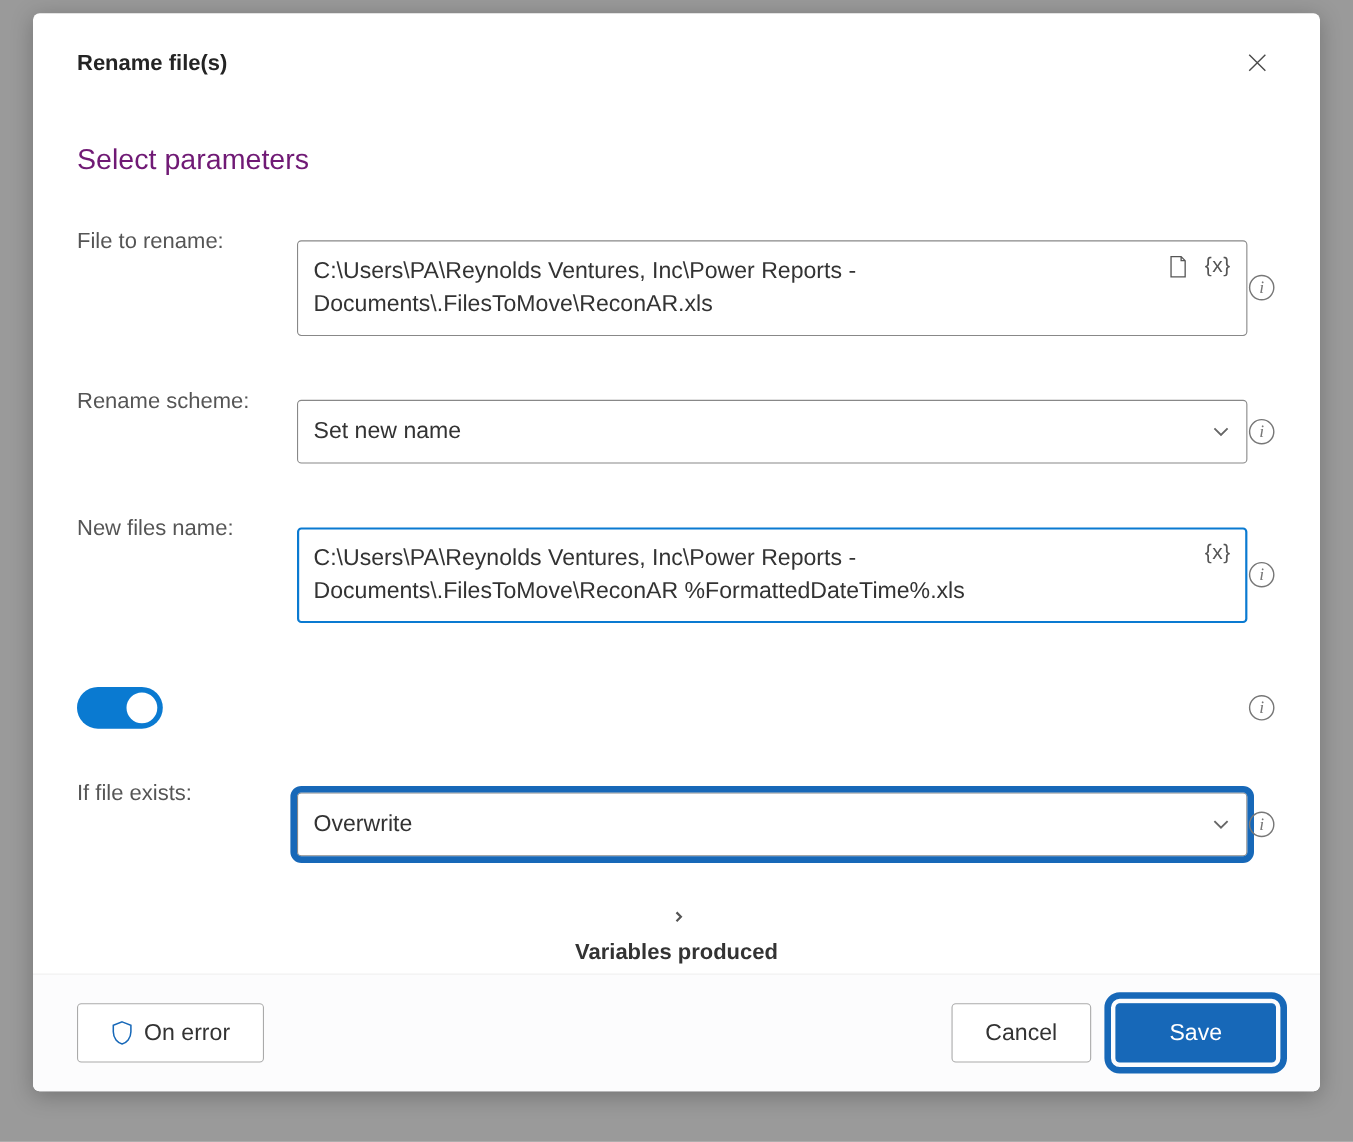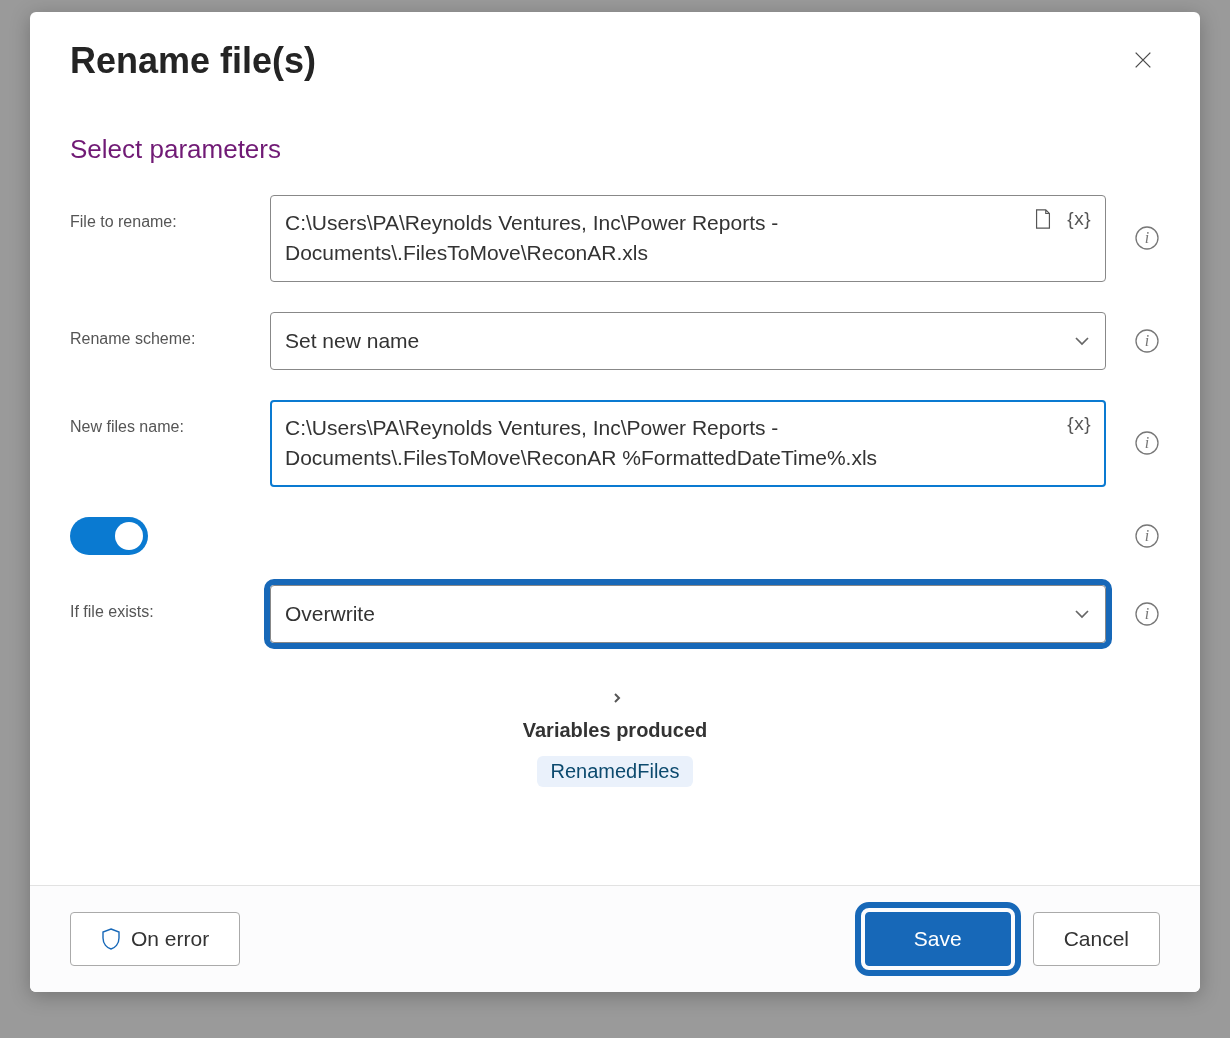--- a/index.html
+++ b/index.html
@@ -22,21 +22,21 @@
   box-shadow: 0 4px 20px rgba(0,0,0,0.25);
 }
 
 .header {
   display: flex;
   align-items: center;
   justify-content: space-between;
   padding: 28px 40px 18px 40px;
 }
 .header h1 {
-  font-size: 36px;
+  font-size: 20px;
   font-weight: 600;
   color: #242424;
 }
 .close-btn {
   background: none;
   border: none;
   cursor: pointer;
   padding: 6px;
 }
 .close-btn svg { width: 22px; height: 22px; stroke: #4a4a4a; stroke-width: 1.4; }
@@ -69,29 +69,30 @@
 }
 .form-row {
   display: flex;
   align-items: flex-start;
   margin-bottom: 30px;
   gap: 10px;
 }
 .form-label {
   width: 190px;
   flex-shrink: 0;
-  font-size: 16px;
+  font-size: 20px;
   color: #555;
   padding-top: 18px;
 }
 .control-track {
   flex: 1;
   display: flex;
   align-items: center;
-  gap: 28px;
+  gap: 0;
+  margin-top: 28px;
 }
 .field {
   flex: 1;
   border: 1px solid #888;
   border-radius: 4px;
   display: flex;
   align-items: center;
   padding: 12px 14px;
   font-size: 21px;
   color: #333;
@@ -301,22 +302,22 @@
   </div>
 
   <div class="footer">
     <button class="btn">
       <svg class="shield" viewBox="0 0 20 22">
           <path d="M10 1 L18 4 V10 C18 16 14 20 10 21 C6 20 2 16 2 10 V4 Z"></path>
         </svg>
       <span>On error</span>
     </button>
     <div class="right-buttons">
+      <button class="btn">
+        <span>Cancel</span>
+      </button>
       <button class="btn primary highlight">
         <span>Save</span>
       </button>
-      <button class="btn">
-        <span>Cancel</span>
-      </button>
     </div>
   </div>
 
 </div>
 
 </body></html>

